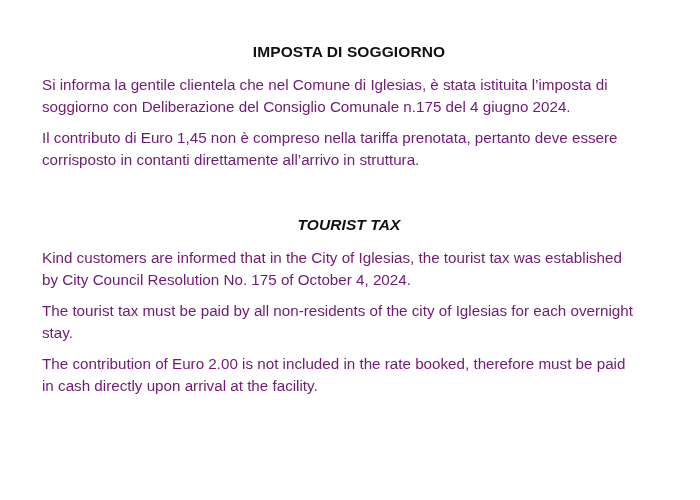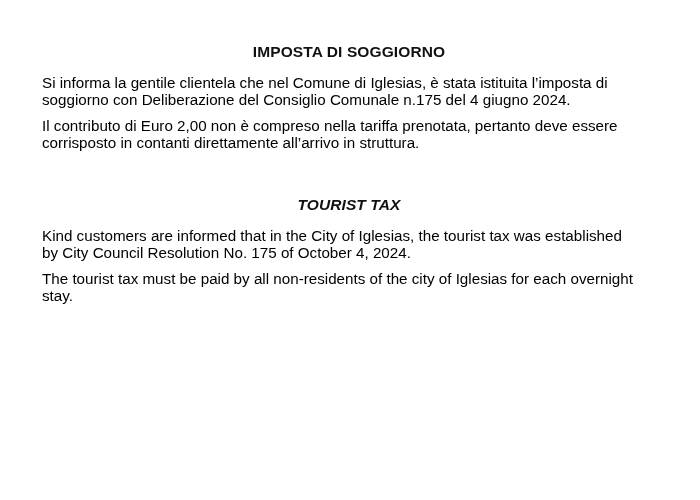--- a/index.html
+++ b/index.html
@@ -43,23 +43,23 @@
     padding-right: 0px;
   }
 
   .section-heading.english {
     padding-right: 0px;
     font-style: italic;
   }
 
   .paragraph {
     font-size: 15.2px;
-    line-height: 17px;
+    line-height: 22px;
     margin: 0 0 9px 0;
-    color: #000000;
+    color: #701a75;
     text-align: left;
   }
 
   .paragraph:last-child {
     margin-bottom: 0;
   }
 
   
   .notice-section.italian .paragraph {
     max-width: 614px;
@@ -74,24 +74,25 @@
   }
 </style>
 </head>
 <body>
 
 <div class="document">
 
   <section class="notice-section italian">
     <h1 class="section-heading italian">IMPOSTA DI SOGGIORNO</h1>
     <p class="paragraph">Si informa la gentile clientela che nel Comune di Iglesias, è stata istituita l’imposta di soggiorno con Deliberazione del Consiglio Comunale n.175 del 4 giugno 2024.</p>
-    <p class="paragraph">Il contributo di Euro 2,00 non è compreso nella tariffa prenotata, pertanto deve essere corrisposto in contanti direttamente all’arrivo in struttura.</p>
+    <p class="paragraph">Il contributo di Euro 1,45 non è compreso nella tariffa prenotata, pertanto deve essere corrisposto in contanti direttamente all’arrivo in struttura.</p>
   </section>
 
   <div class="section-gap"></div>
 
   <section class="notice-section english">
     <h1 class="section-heading english">TOURIST TAX</h1>
     <p class="paragraph">Kind customers are informed that in the City of Iglesias, the tourist tax was established by City Council Resolution No. 175 of October 4, 2024.</p>
     <p class="paragraph">The tourist tax must be paid by all non-residents of the city of Iglesias for each overnight stay.</p>
+    <p class="paragraph">The contribution of Euro 2.00 is not included in the rate booked, therefore must be paid in cash directly upon arrival at the facility.</p>
   </section>
 
 </div>
 
 </body></html>

